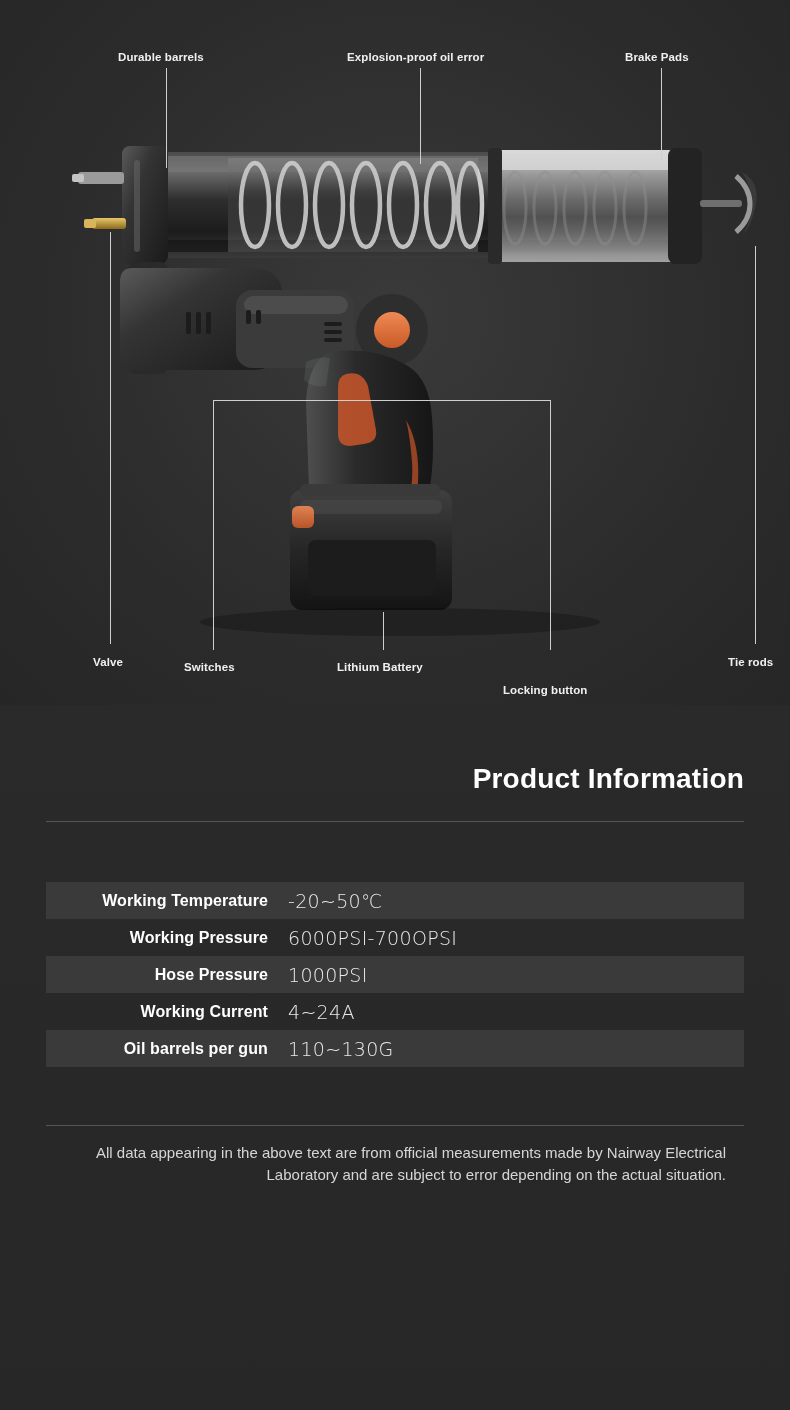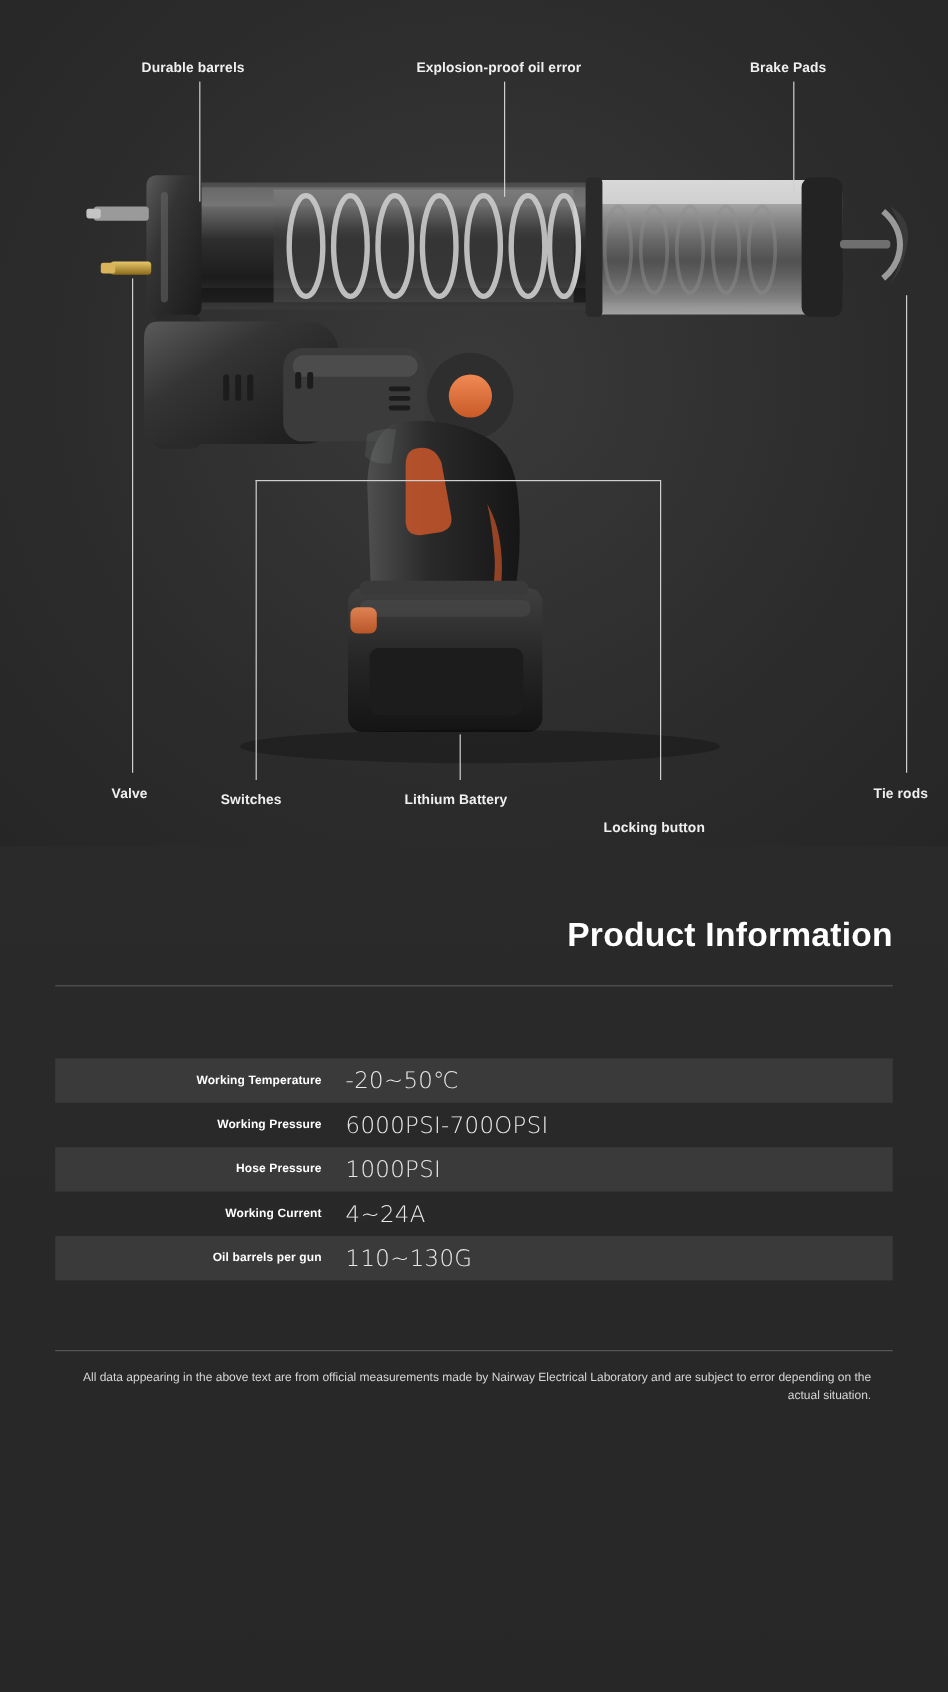--- a/index.html
+++ b/index.html
@@ -73,42 +73,42 @@
     display: flex;
     align-items: center;
     height: 37px;
     width: 698px;
   }
   .spec-row.alt { background: #3a3a3a; }
   .spec-row .k {
     width: 222px;
     padding-left: 18px;
     color: #ffffff;
-    font-size: 10px;
+    font-size: 16px;
     font-weight: bold;
     letter-spacing: .1px;
   }
   .spec-row .v {
     color: #e9e9e9;
     font-size: 19px;
     font-weight: 300;
     letter-spacing: .3px;
     font-family: "DejaVu Sans", sans-serif;
     margin-left: 20px;
   }
   .bottom-rule {
     height: 1px;
     background: #555;
     margin-top: 58px;
     width: 698px;
   }
   .disclaimer {
     margin-top: 16px;
     color: #d6d6d6;
-    font-size: 10px;
+    font-size: 15px;
     line-height: 1.45;
     width: 680px;
   }
 </style>
 </head>
 <body>
 
 <div class="page">
 
   <div class="hero">

